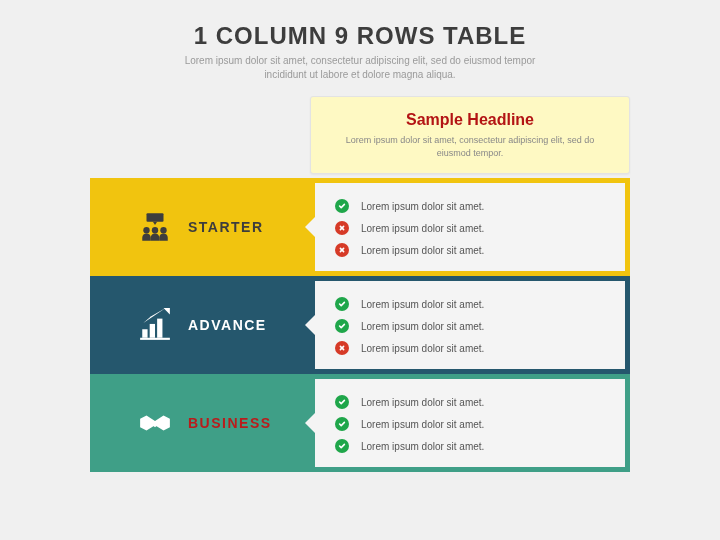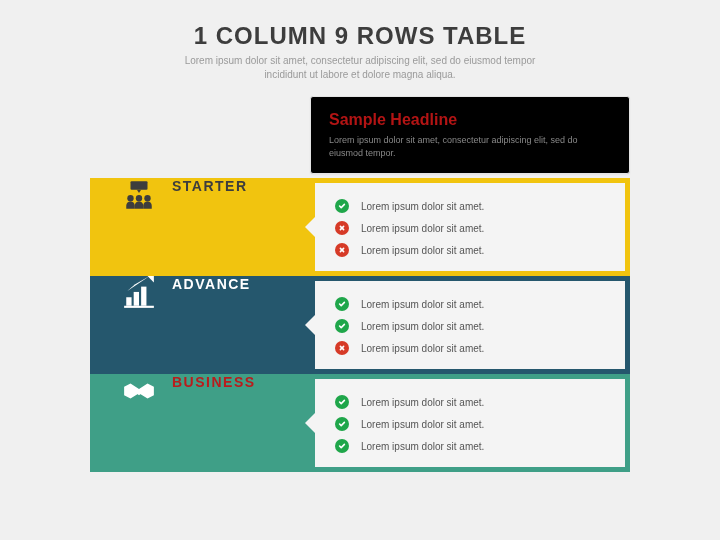--- a/index.html
+++ b/index.html
@@ -35,24 +35,25 @@
     left: 90px;
     top: 96px;
     width: 540px;
   }
 
   .header-card {
     position: absolute;
     left: 220px;
     top: 0;
     width: 320px;
-    background: #000000;
+    background: #fef9c3;
     border: 1px solid #e3e3e3;
     border-radius: 3px;
     padding: 14px 18px 14px;
+    text-align: center;
     box-shadow: 0 1px 2px rgba(0,0,0,0.05);
   }
   .header-card .headline {
     color: #b31414;
     font-weight: 700;
     font-size: 16px;
     margin-bottom: 5px;
   }
   .header-card .headtext {
     font-size: 9px;
@@ -80,22 +81,22 @@
   }
   .row.starter  .tier-bg { background: #f1c40f; }
   .row.advance  .tier-bg { background: #25576d; }
   .row.business .tier-bg { background: #3f9f87; }
 
   .tier-label-area {
     position: absolute;
     left: 0; top: 0;
     width: 220px; height: 98px;
     display: flex;
-    align-items: flex-start;
-    padding-left: 32px;
+    align-items: center;
+    padding-left: 48px;
     gap: 16px;
   }
   .tier-icon {
     width: 34px; height: 34px;
     flex: 0 0 34px;
     display: flex; align-items: center; justify-content: center;
   }
   .tier-icon svg { width: 100%; height: 100%; }
   .row.starter .tier-icon svg * { fill: #3d3d3d; }
   .row.advance .tier-icon svg *,

